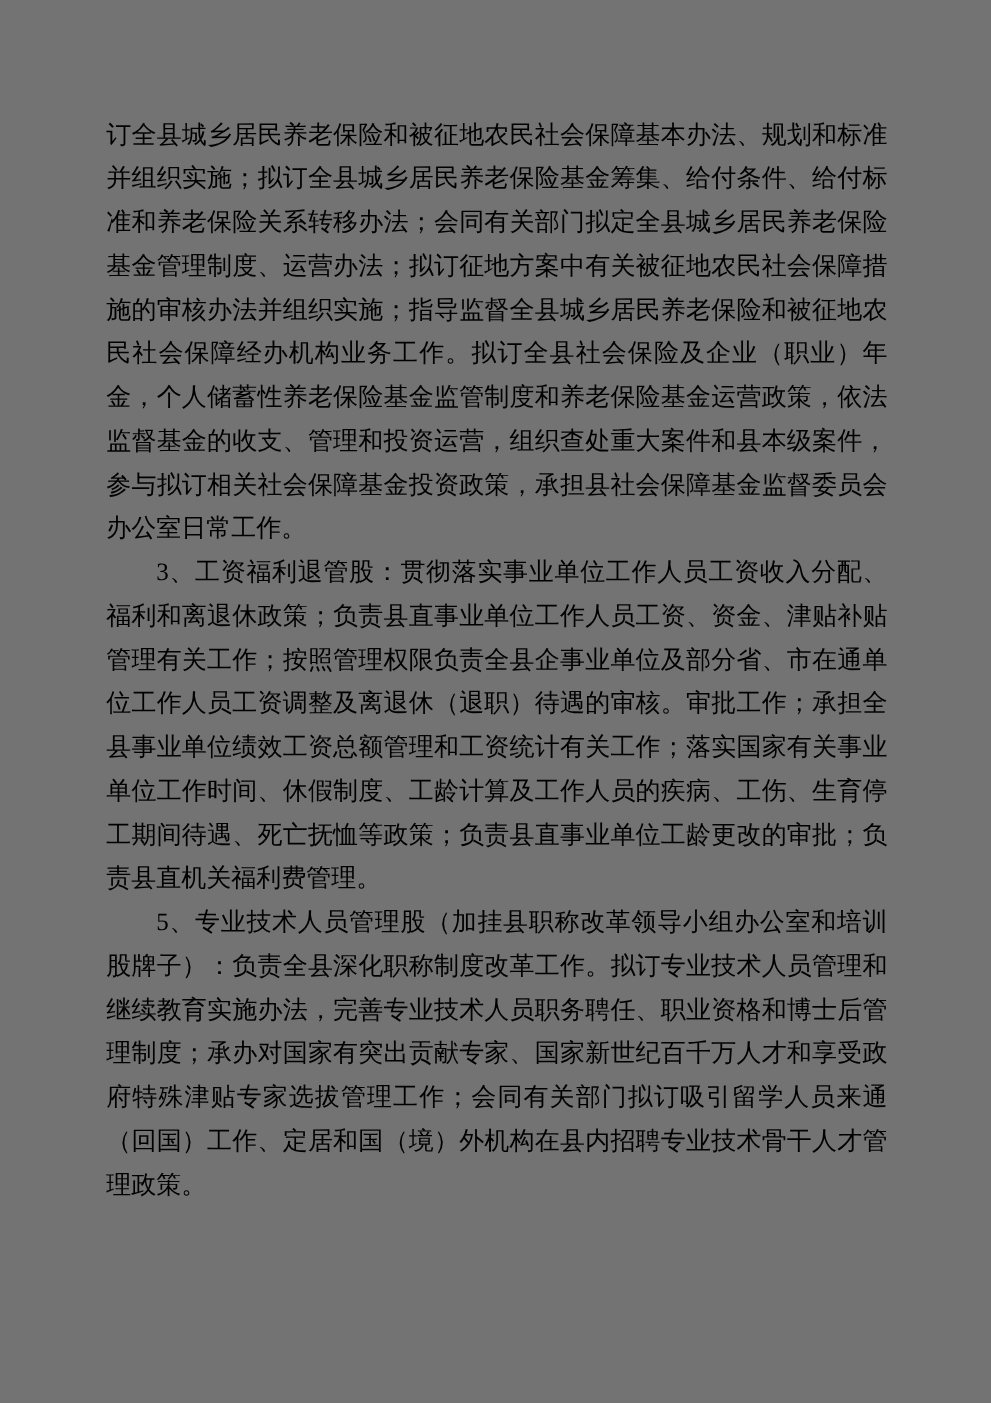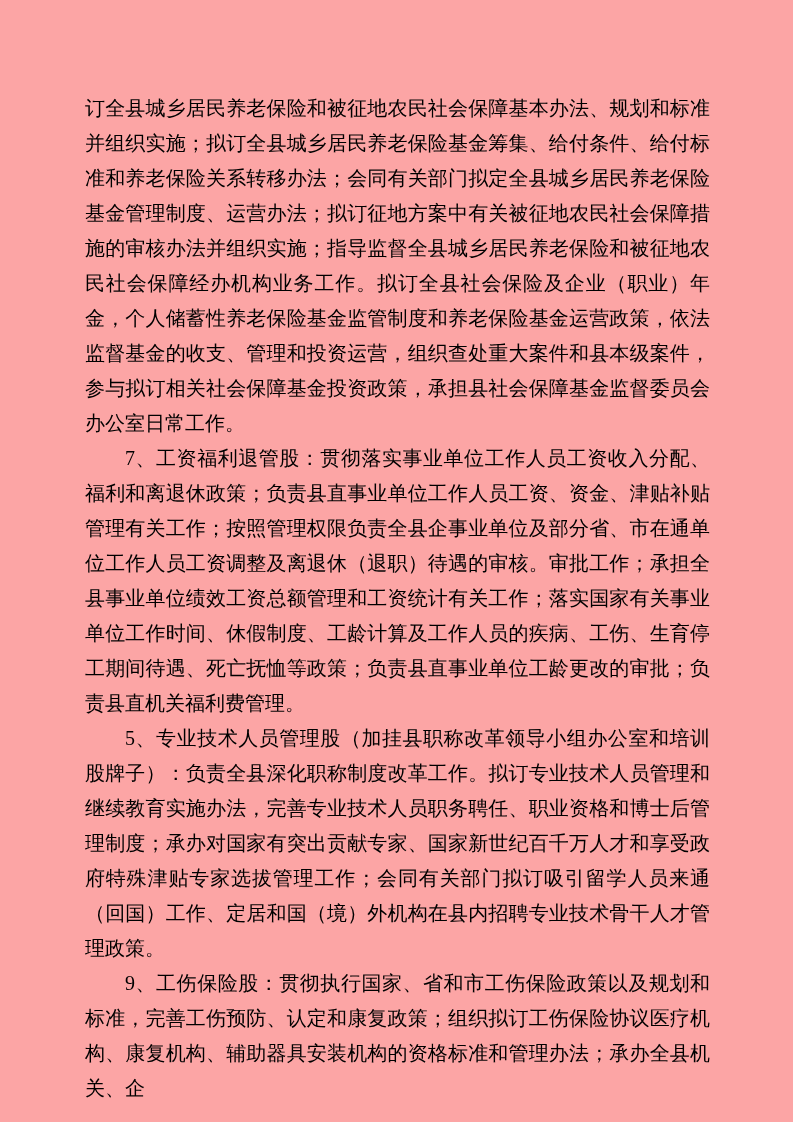--- a/index.html
+++ b/index.html
@@ -4,21 +4,21 @@
 <style>
   html, body {
     margin: 0;
     padding: 0;
     background: #ffffff;
   }
   .page {
     position: relative;
     width: 793px;
     height: 1122px;
-    background: #fca5a5;
+    background: #737373;
     overflow: hidden;
   }
   .doc-content {
     position: absolute;
     left: 85px;
     top: 91px;
     width: 625px;
     font-family: "Liberation Serif", "DejaVu Serif", serif;
     font-size: 20px;
     line-height: 35px;
@@ -34,17 +34,16 @@
   .doc-content p.indent {
     text-indent: 2em;
   }
 </style>
 </head>
 <body>
 
 <div class="page">
   <div class="doc-content">
     <p>订全县城乡居民养老保险和被征地农民社会保障基本办法、规划和标准并组织实施；拟订全县城乡居民养老保险基金筹集、给付条件、给付标准和养老保险关系转移办法；会同有关部门拟定全县城乡居民养老保险基金管理制度、运营办法；拟订征地方案中有关被征地农民社会保障措施的审核办法并组织实施；指导监督全县城乡居民养老保险和被征地农民社会保障经办机构业务工作。拟订全县社会保险及企业（职业）年金，个人储蓄性养老保险基金监管制度和养老保险基金运营政策，依法监督基金的收支、管理和投资运营，组织查处重大案件和县本级案件，参与拟订相关社会保障基金投资政策，承担县社会保障基金监督委员会办公室日常工作。</p>
-    <p class="indent">7、工资福利退管股：贯彻落实事业单位工作人员工资收入分配、福利和离退休政策；负责县直事业单位工作人员工资、资金、津贴补贴管理有关工作；按照管理权限负责全县企事业单位及部分省、市在通单位工作人员工资调整及离退休（退职）待遇的审核。审批工作；承担全县事业单位绩效工资总额管理和工资统计有关工作；落实国家有关事业单位工作时间、休假制度、工龄计算及工作人员的疾病、工伤、生育停工期间待遇、死亡抚恤等政策；负责县直事业单位工龄更改的审批；负责县直机关福利费管理。</p>
+    <p class="indent">3、工资福利退管股：贯彻落实事业单位工作人员工资收入分配、福利和离退休政策；负责县直事业单位工作人员工资、资金、津贴补贴管理有关工作；按照管理权限负责全县企事业单位及部分省、市在通单位工作人员工资调整及离退休（退职）待遇的审核。审批工作；承担全县事业单位绩效工资总额管理和工资统计有关工作；落实国家有关事业单位工作时间、休假制度、工龄计算及工作人员的疾病、工伤、生育停工期间待遇、死亡抚恤等政策；负责县直事业单位工龄更改的审批；负责县直机关福利费管理。</p>
     <p class="indent">5、专业技术人员管理股（加挂县职称改革领导小组办公室和培训股牌子）：负责全县深化职称制度改革工作。拟订专业技术人员管理和继续教育实施办法，完善专业技术人员职务聘任、职业资格和博士后管理制度；承办对国家有突出贡献专家、国家新世纪百千万人才和享受政府特殊津贴专家选拔管理工作；会同有关部门拟订吸引留学人员来通（回国）工作、定居和国（境）外机构在县内招聘专业技术骨干人才管理政策。</p>
-    <p class="indent">9、工伤保险股：贯彻执行国家、省和市工伤保险政策以及规划和标准，完善工伤预防、认定和康复政策；组织拟订工伤保险协议医疗机构、康复机构、辅助器具安装机构的资格标准和管理办法；承办全县机关、企</p>
   </div>
 </div>
 
 </body></html>

